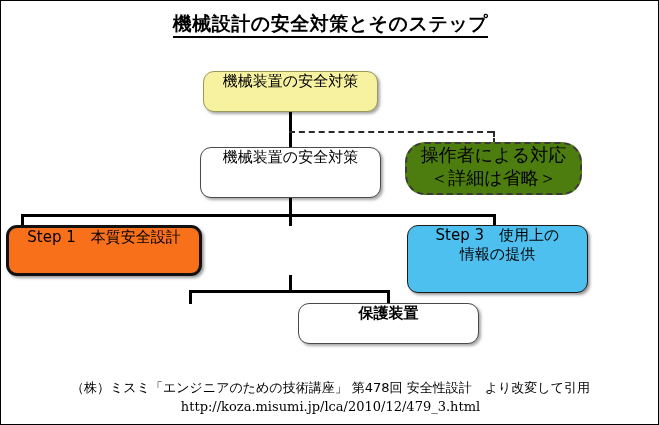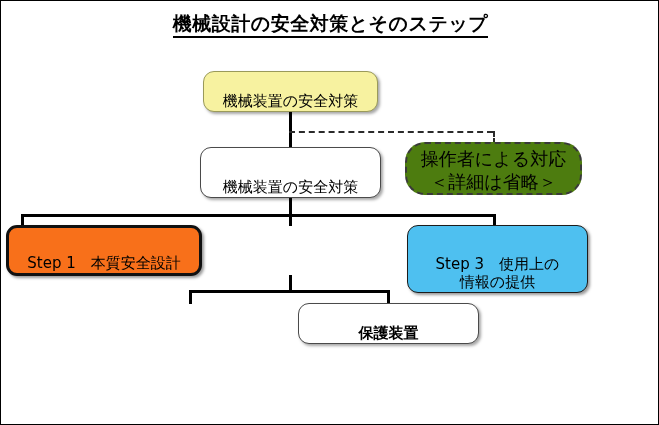--- a/index.html
+++ b/index.html
@@ -37,21 +37,21 @@
     border-bottom: 2px solid #000000;
     padding-bottom: 2px;
   }
 
   
   .node {
     position: absolute;
     box-sizing: border-box;
     border-radius: 11px;
     display: flex;
-    align-items: flex-end;
+    align-items: flex-start;
     justify-content: center;
     text-align: center;
     color: #000000;
     line-height: 1.25;
     white-space: pre-line;
     z-index: 3;
   }
 
   .node.plain {
     background: #ffffff;
@@ -174,14 +174,18 @@
   <div class="node blue" style="left:406px; top:224px; width:181px; height:68px;">
     <span>Step 3　使用上の
 情報の提供</span>
   </div>
 
 
   <div class="node plain" style="left:297px; top:302px; width:181px; height:41px;font-weight:bold;">
     <span>保護装置</span>
   </div>
 
+  <div class="footer">
+    <div class="footer-line1">（株）ミスミ「エンジニアのための技術講座」 第478回 安全性設計　より改変して引用</div>
+    <div class="footer-line2">http://koza.misumi.jp/lca/2010/12/479_3.html</div>
+  </div>
 
 </div>
 
 </body></html>

